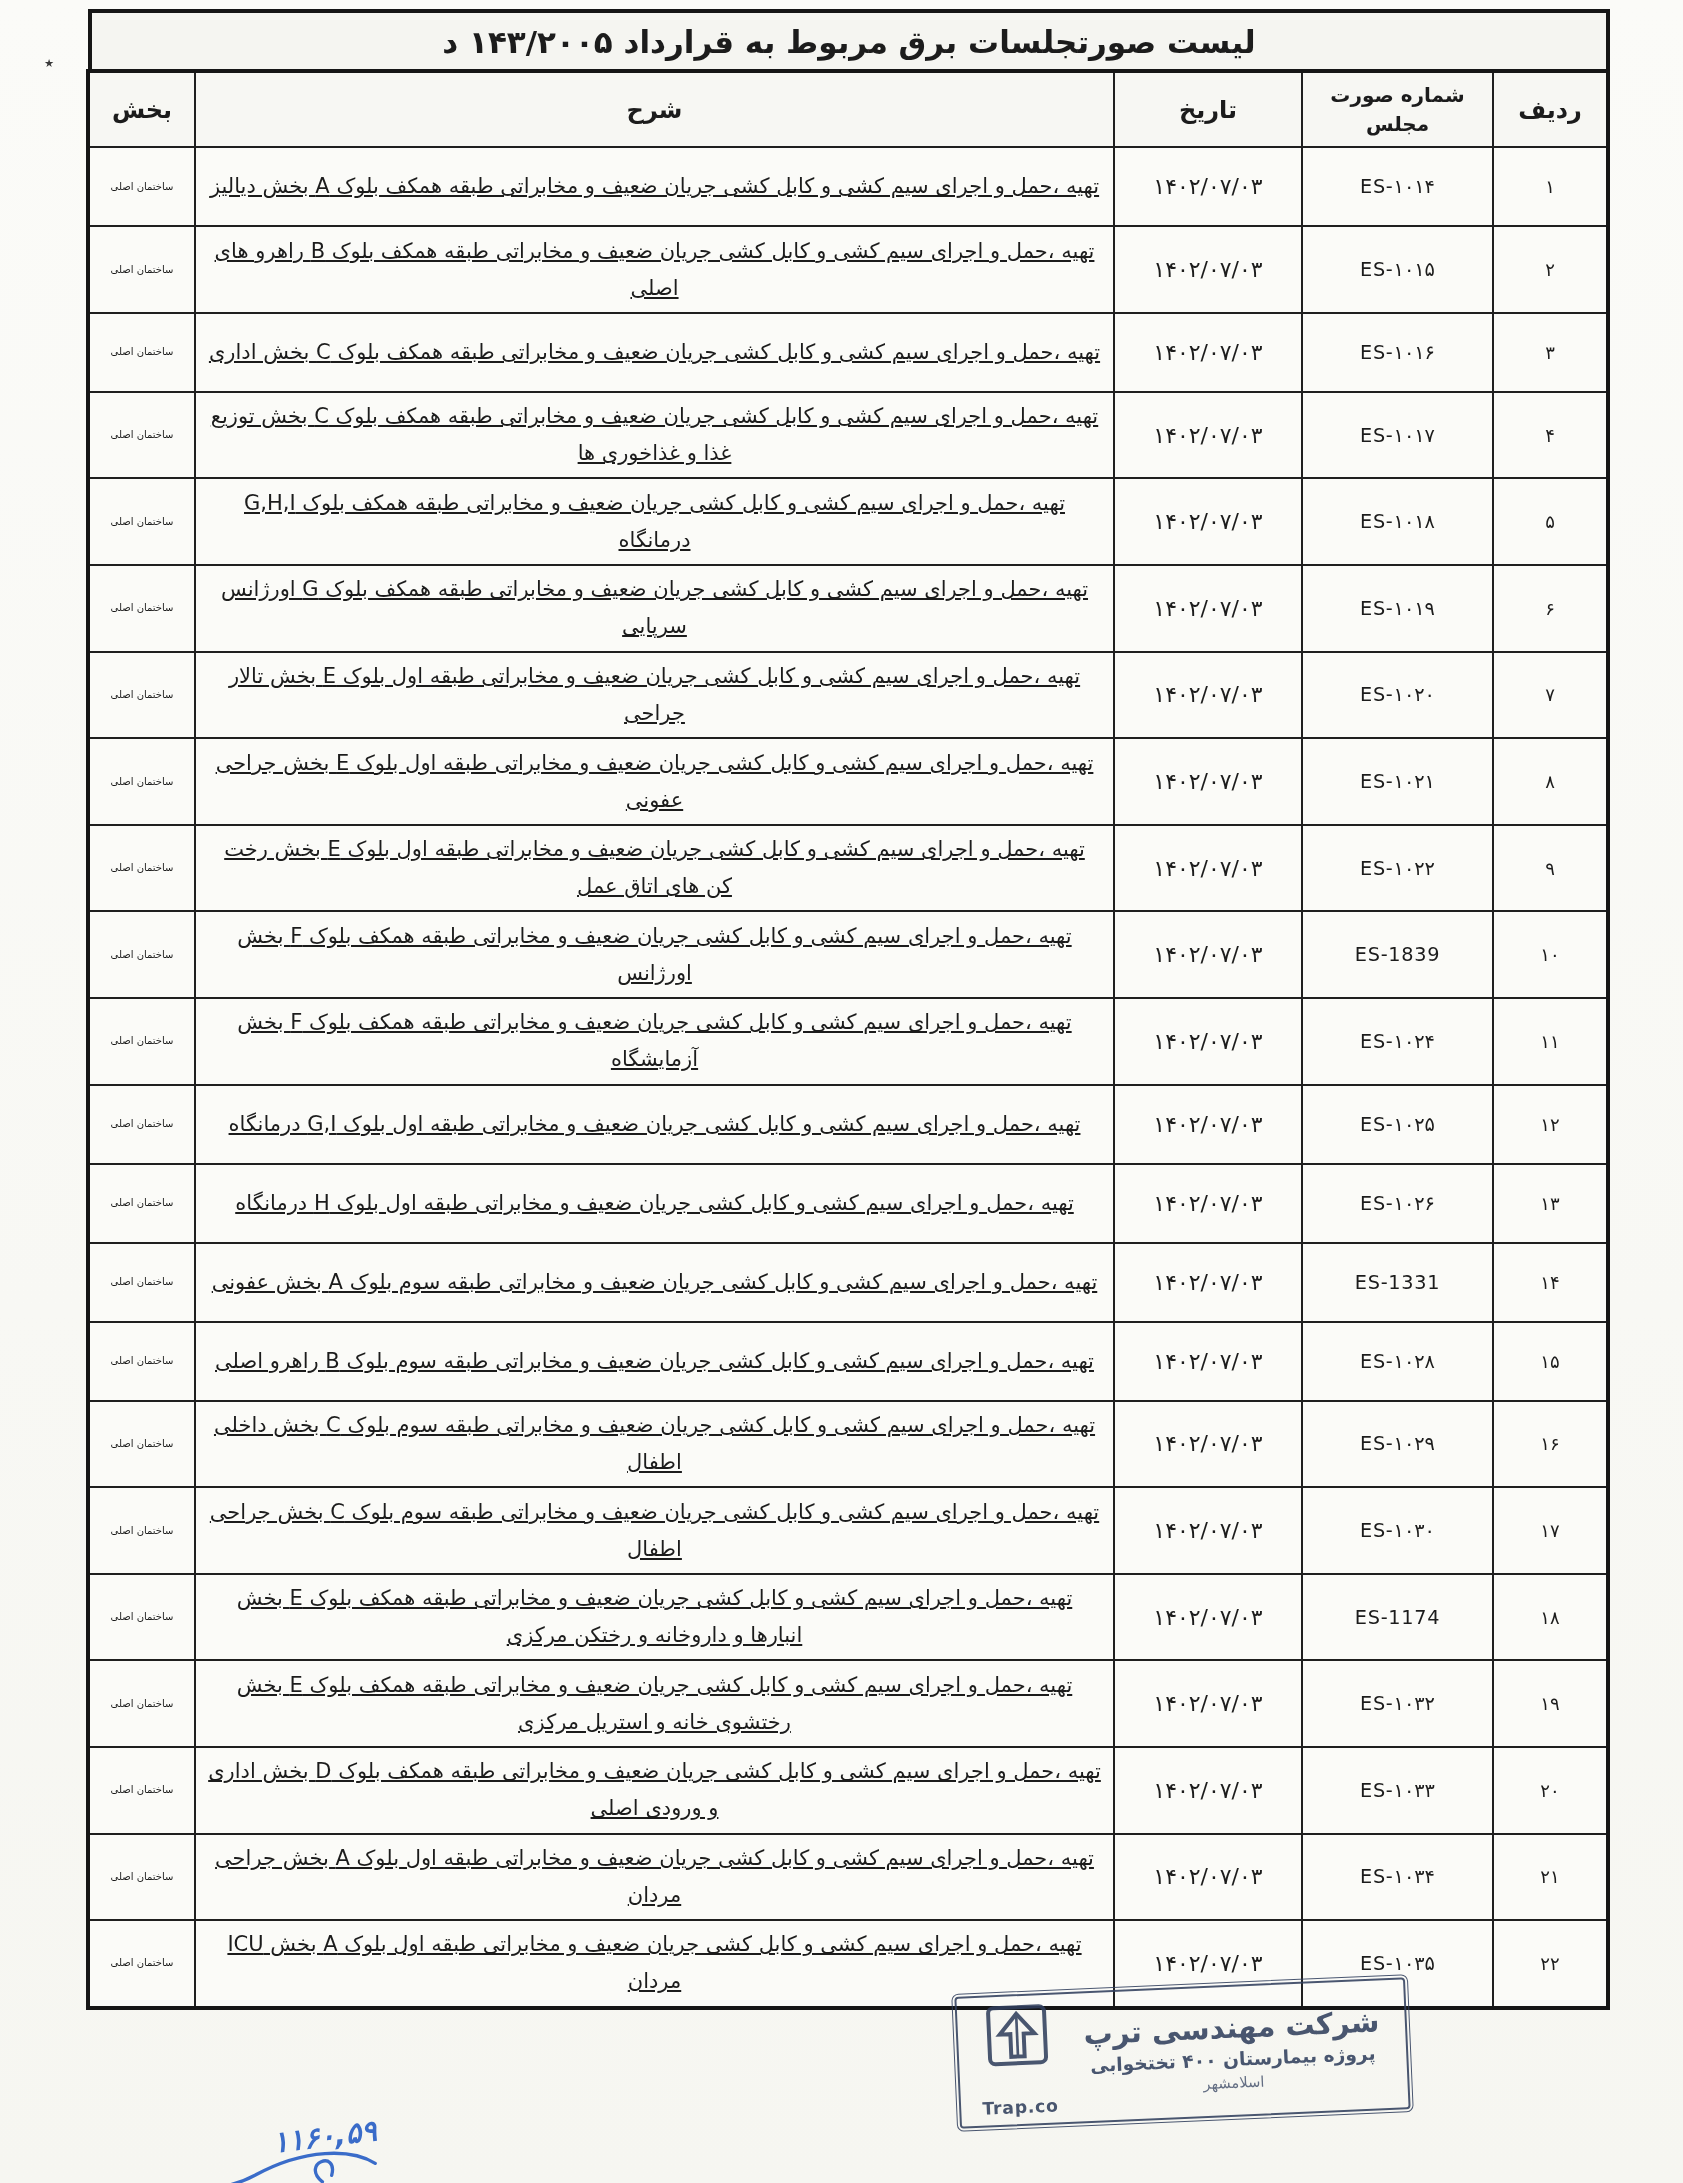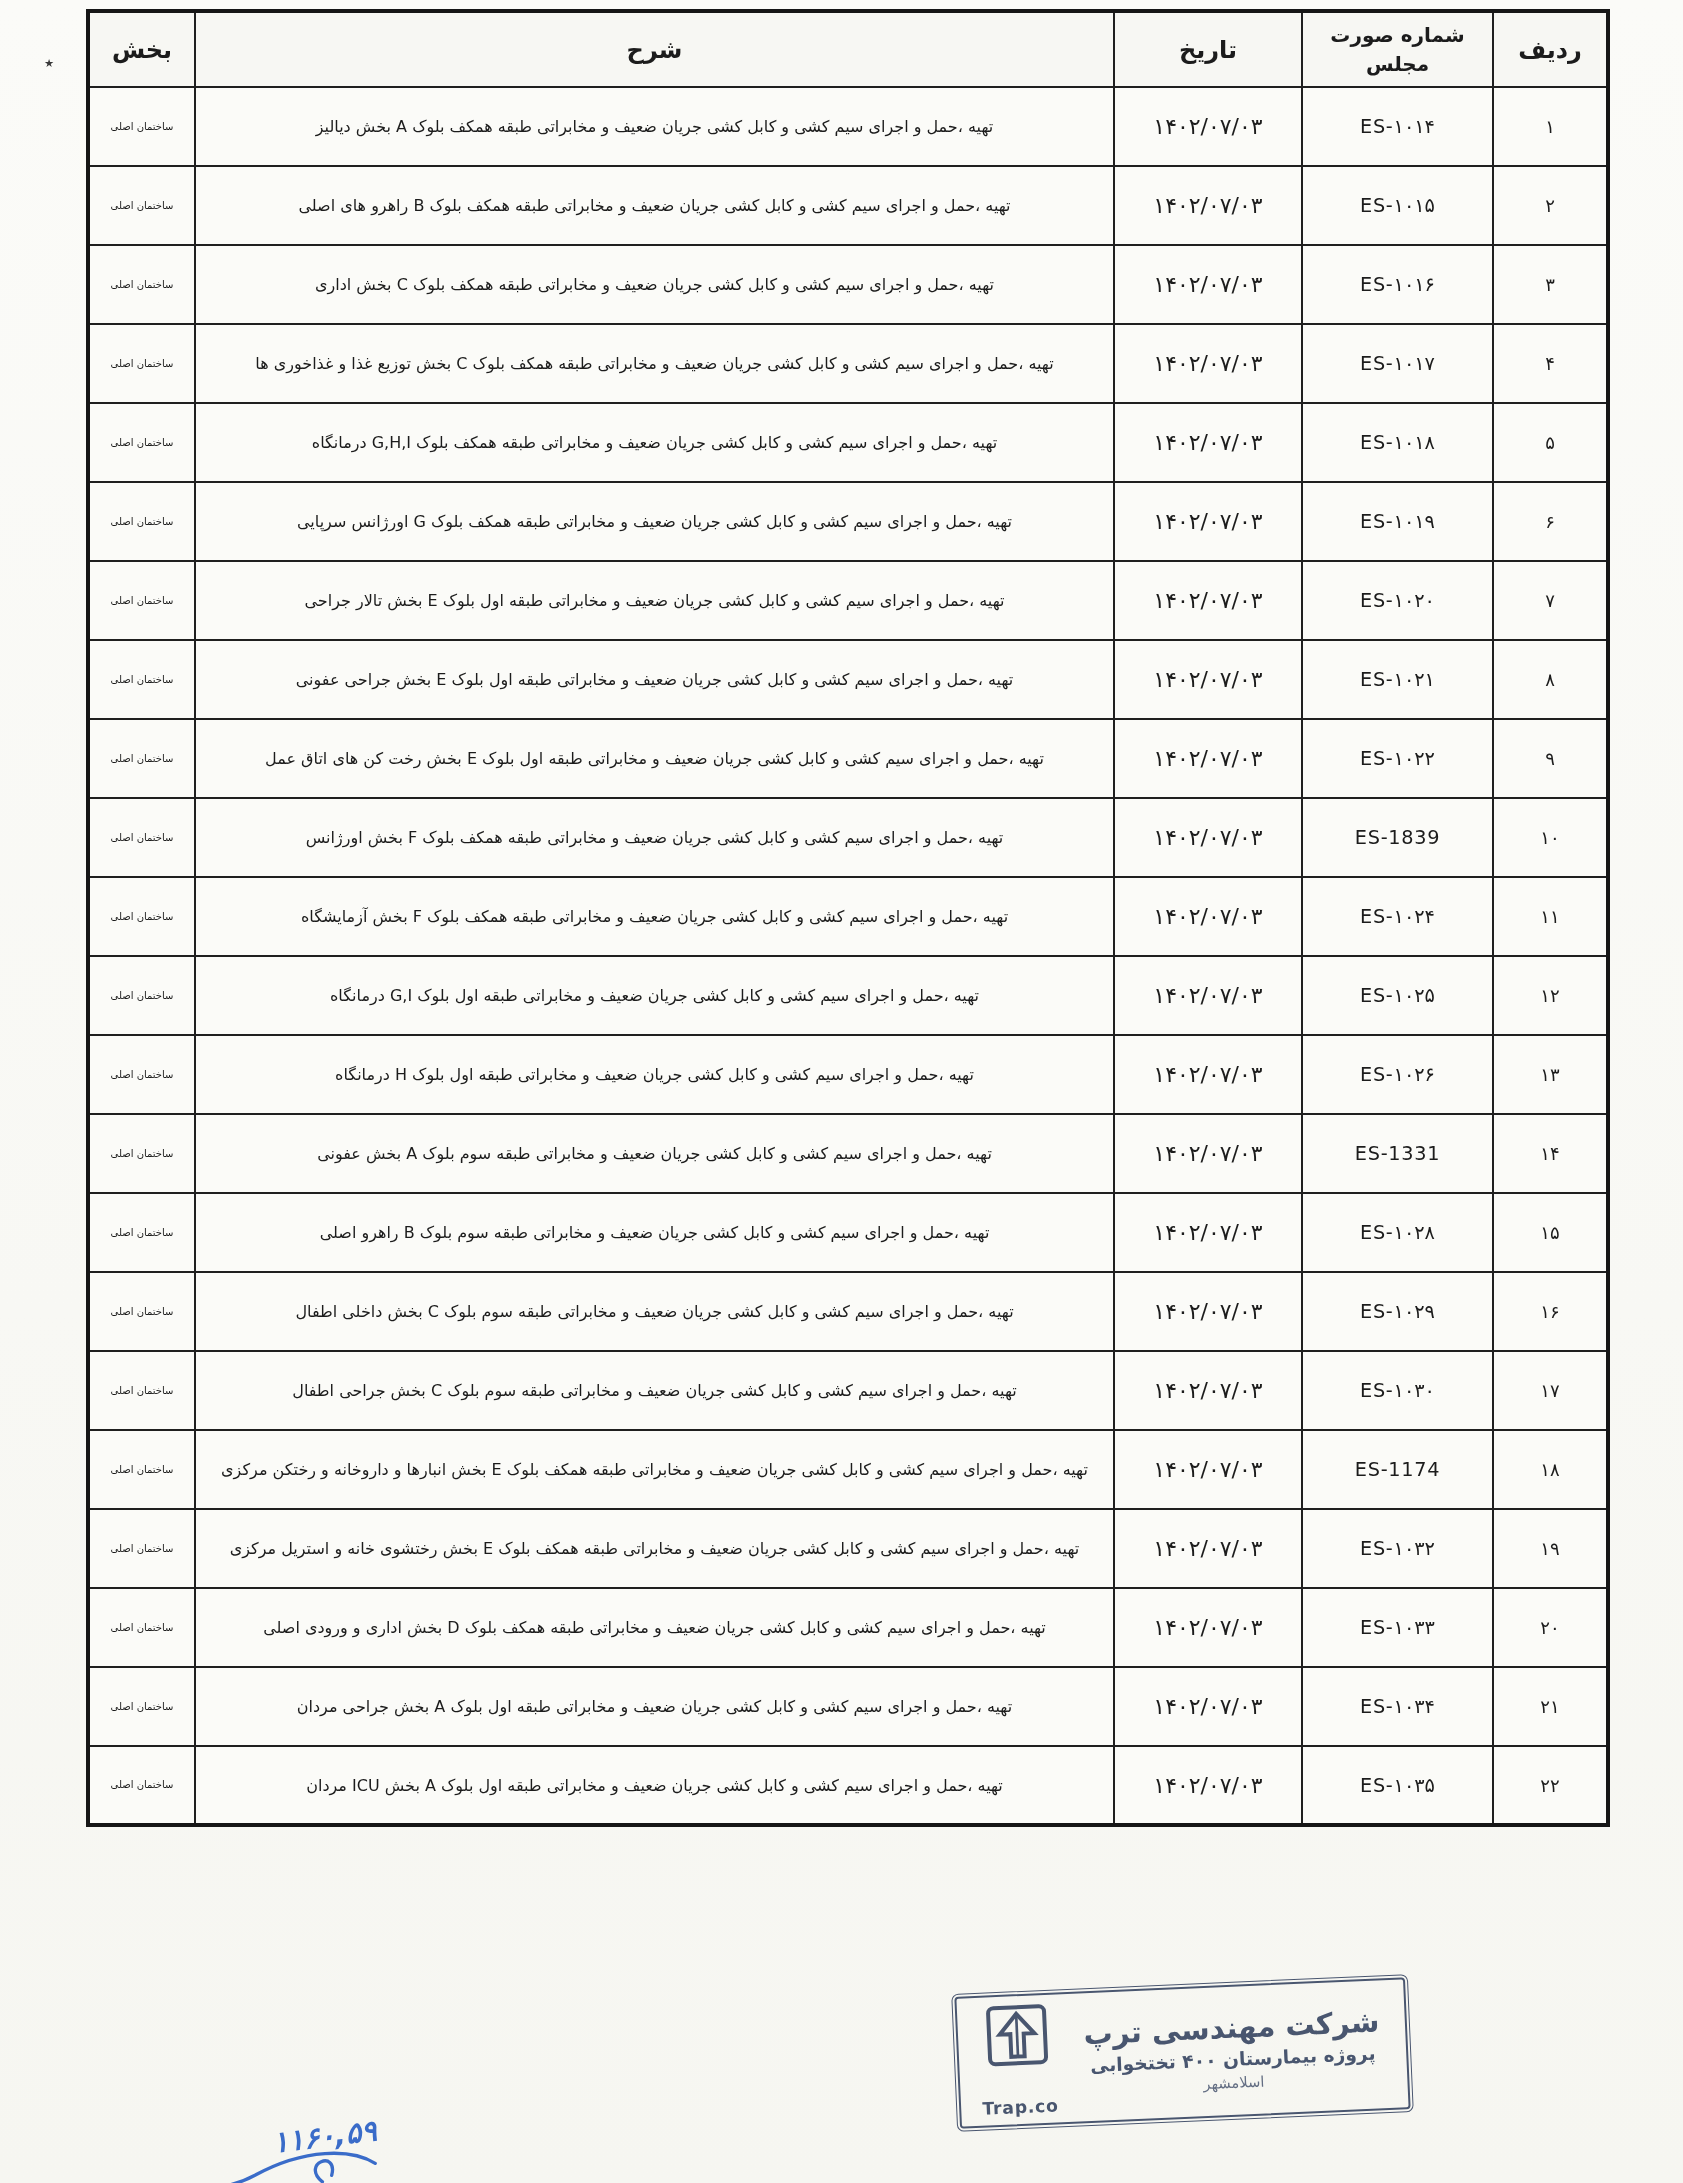--- a/index.html
+++ b/index.html
@@ -45,21 +45,21 @@
     text-align:center;
     vertical-align:middle;
   }
   thead th { height:76px; font-weight:bold; font-size:24px; background:#f7f7f3; }
   th.th-minutes { font-size:20px; white-space:pre-line; line-height:1.45; }
 
   tbody td { height:79px; padding:5.3px 6.7px; }
   td.col-row     { font-size:18px; }
   td.col-no      { font-size:19.3px; direction:ltr; letter-spacing:0.7px; }
   td.col-date    { font-size:22px; }
-  td.col-desc    { font-size:16px; line-height:37px; padding:5.3px 12px; }
+  td.col-desc    { font-size:21px; line-height:37px; padding:5.3px 12px;text-decoration:underline; }
   td.col-section { font-size:10px; line-height:1.6; padding:2.7px 5.3px; }
 
   .corner-mark {
     position:absolute; left:44px; top:52px;
     font-size:18.7px; color:#3a3a3a;
   }
 
   
   .stamp {
     position:absolute;
@@ -99,20 +99,21 @@
 </style>
 </head>
 <body>
 
 <div class="page">
 
   <span class="corner-mark">٭</span>
 
   <div class="doc">
 
+    <div class="title-bar">لیست صورتجلسات برق مربوط به قرارداد  ۱۴۳/۲۰۰۵ د</div>
 
     <table class="minutes">
       <colgroup>
         <col class="c-row">
           <col class="c-no">
           <col class="c-date">
           <col class="c-desc">
           <col class="c-section">
       </colgroup>
       <thead>

